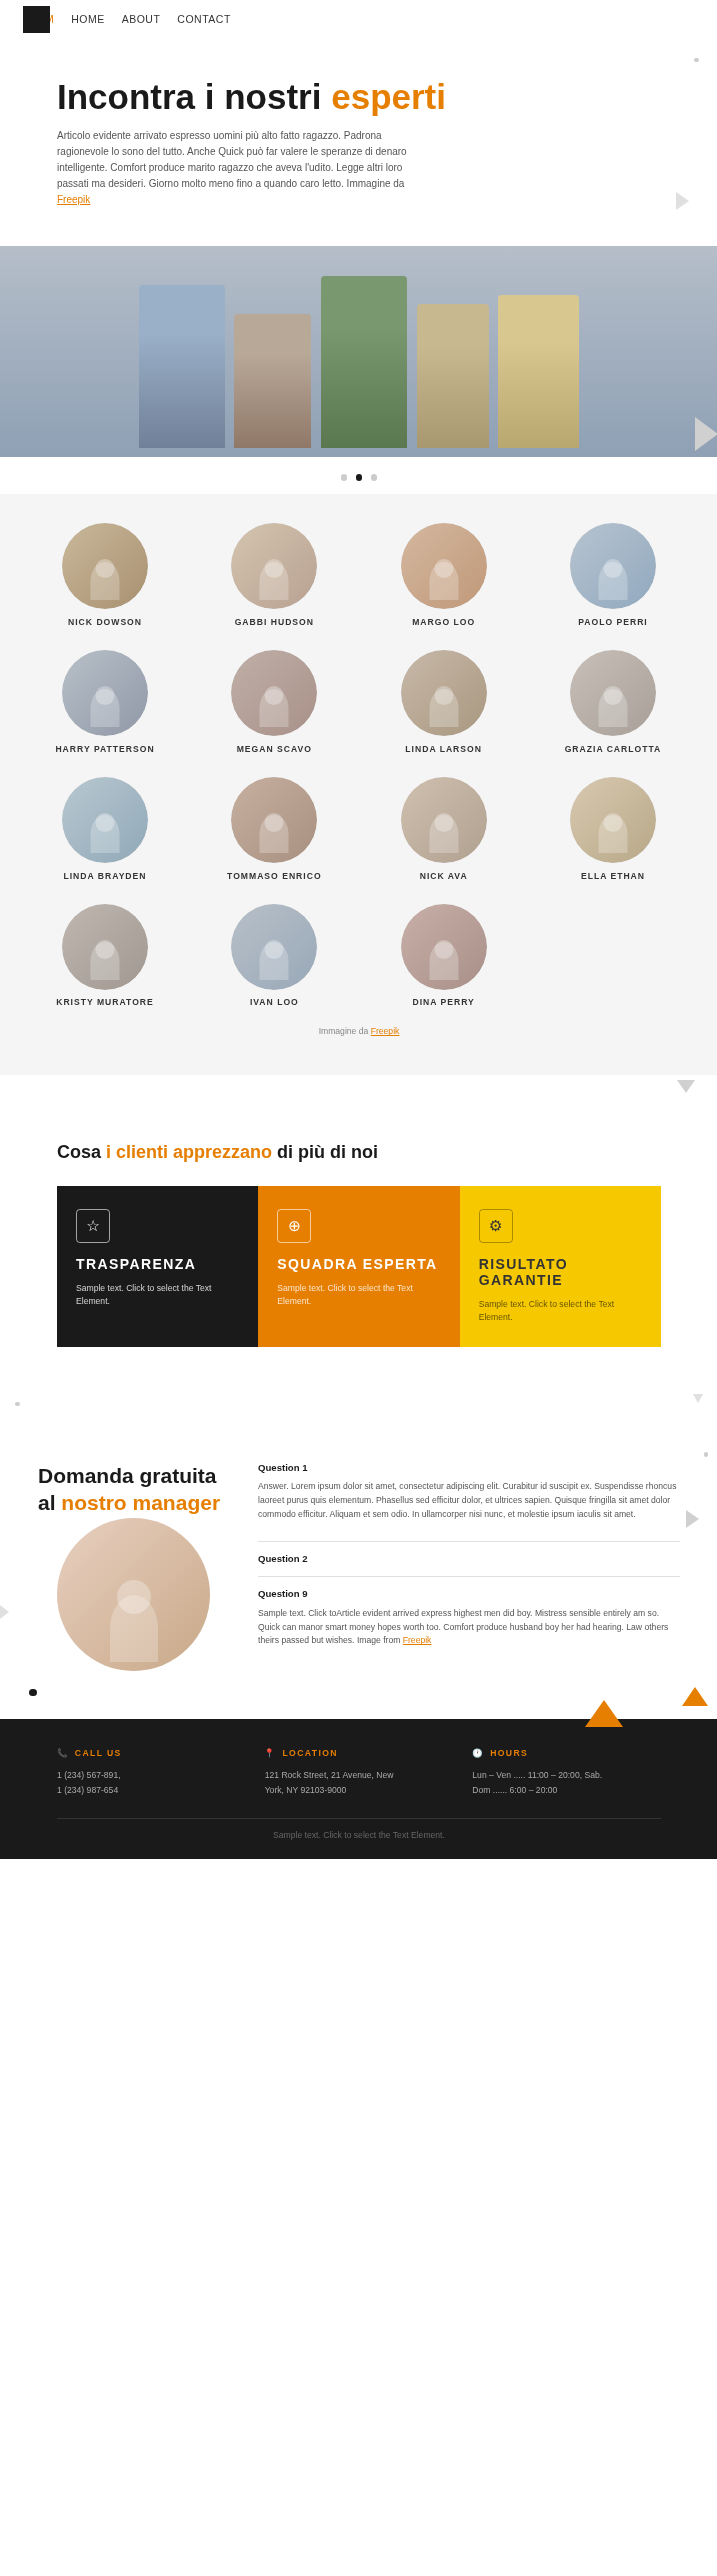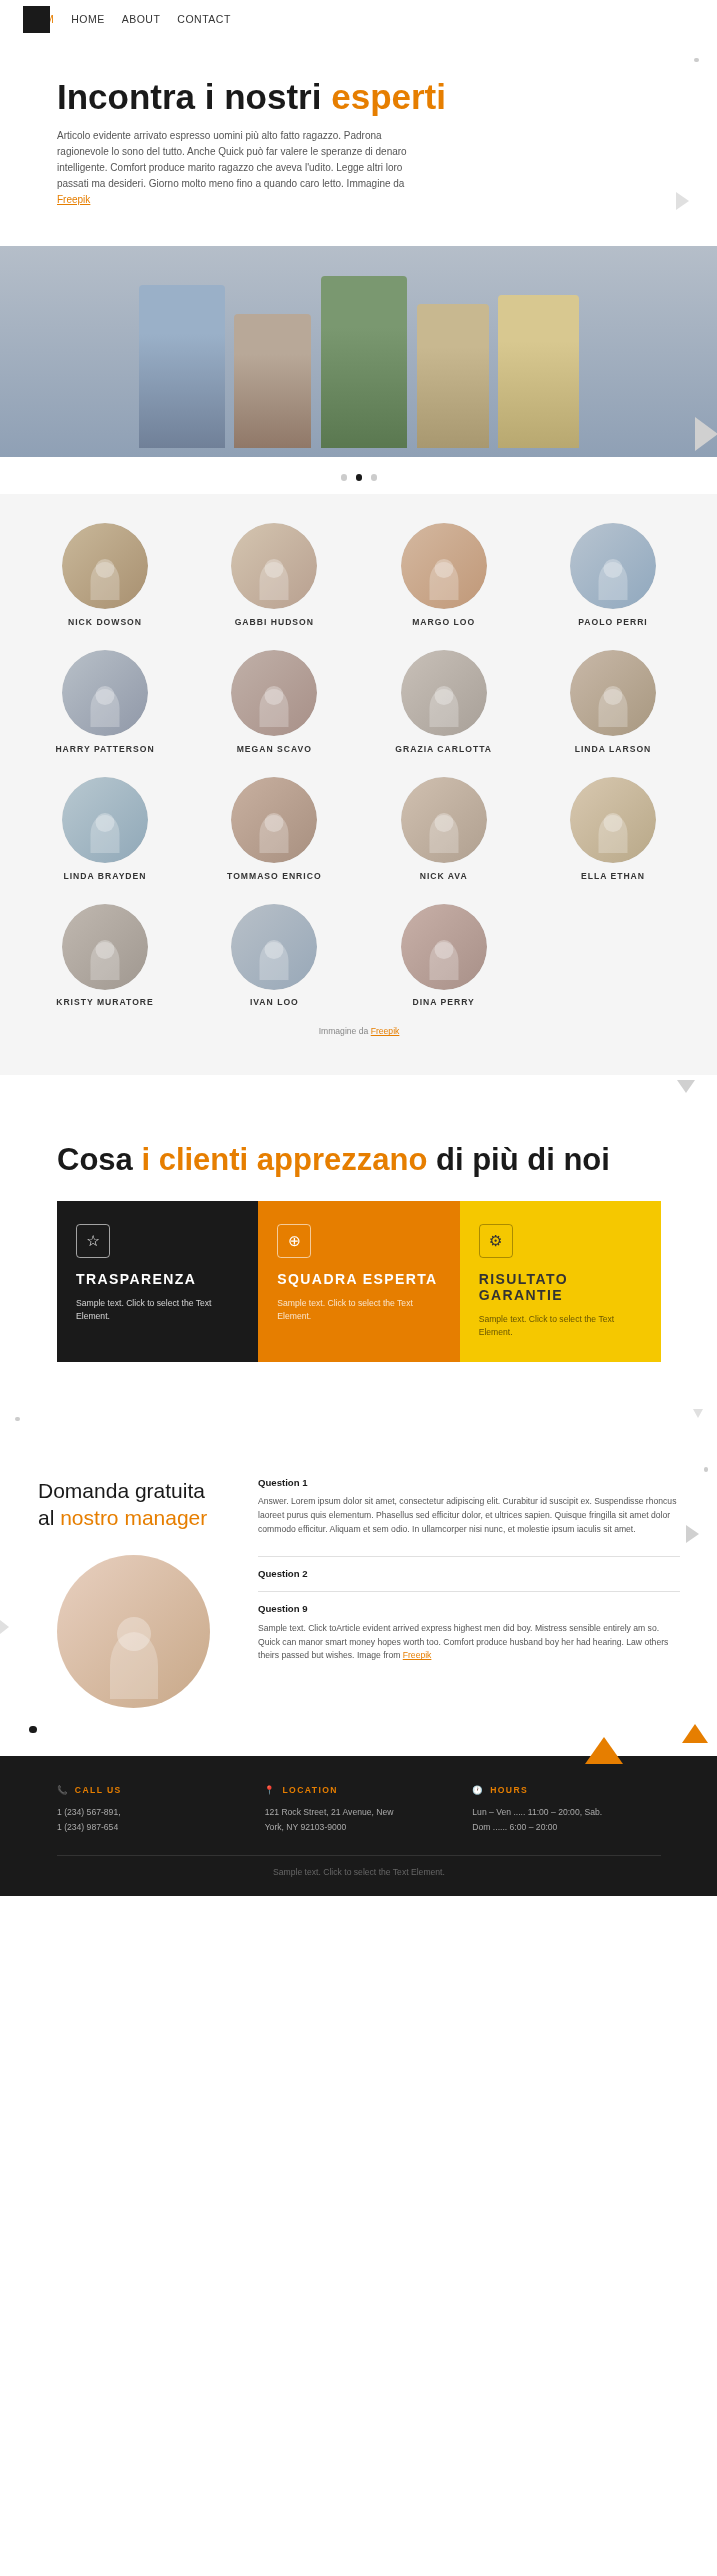--- a/index.html
+++ b/index.html
@@ -132,21 +132,21 @@
       letter-spacing: 1px;
       color: #333;
       text-transform: uppercase;
     }
 
     .freepik-credit { text-align: center; font-size: 8.6px; color: #888; padding: 9.6px 0; }
     .freepik-credit a { color: #e67e00; }
 
     
     .clients-section { padding: 48px 57px 38px 57px; background: #fff; }
-    .clients-title { font-size: 31px; font-weight: bold; color: #1a1a1a; margin-bottom: 23px; }
+    .clients-title { font-size: 18px; font-weight: bold; color: #1a1a1a; margin-bottom: 23px; }
     .clients-title .highlight { color: #e67e00; }
 
     .cards-grid { display: grid; grid-template-columns: repeat(3, 1fr); gap: 0; }
 
     .card { padding: 23px 19px; }
     .card-dark { background: #1a1a1a; }
     .card-orange { background: #e67e00; }
     .card-yellow { background: #f5c800; }
 
     .card-icon {
@@ -178,21 +178,21 @@
 
     
     .faq-section {
       padding: 48px 38px;
       background: #fff;
       display: grid;
       grid-template-columns: 191px 1fr;
       gap: 29px;
     }
     .faq-left { }
-    .faq-left-title { font-size: 21px; font-weight: normal; color: #1a1a1a; line-height: 1.3; margin-bottom: 24px; }
+    .faq-left-title { font-size: 21px; font-weight: bold; color: #1a1a1a; line-height: 1.3; margin-bottom: 2px; }
     .faq-left-title .highlight { color: #e67e00; }
     .faq-avatar {
       width: 153px;
       height: 153px;
       border-radius: 50%;
       background: linear-gradient(135deg, #e8d0c0, #c8a888);
       overflow: hidden;
       margin: 0 auto;
       position: relative;
     }
@@ -374,33 +374,33 @@
       <div class="team-member">
       <div class="avatar-circle">
         <div class="avatar-7 avatar-inner">
           <div class="person-fig"></div>
         </div>
       </div>
       <div class="member-name">MEGAN SCAVO</div>
     </div>
       <div class="team-member">
       <div class="avatar-circle">
+        <div class="avatar-8 avatar-inner">
+          <div class="person-fig"></div>
+        </div>
+      </div>
+      <div class="member-name">LINDA LARSON</div>
+    </div>
+      <div class="team-member">
+      <div class="avatar-circle">
         <div class="avatar-9 avatar-inner">
           <div class="person-fig"></div>
         </div>
       </div>
       <div class="member-name">GRAZIA CARLOTTA</div>
-    </div>
-      <div class="team-member">
-      <div class="avatar-circle">
-        <div class="avatar-8 avatar-inner">
-          <div class="person-fig"></div>
-        </div>
-      </div>
-      <div class="member-name">LINDA LARSON</div>
     </div>
       <div class="team-member">
       <div class="avatar-circle">
         <div class="avatar-10 avatar-inner">
           <div class="person-fig"></div>
         </div>
       </div>
       <div class="member-name">LINDA BRAYDEN</div>
     </div>
       <div class="team-member">

